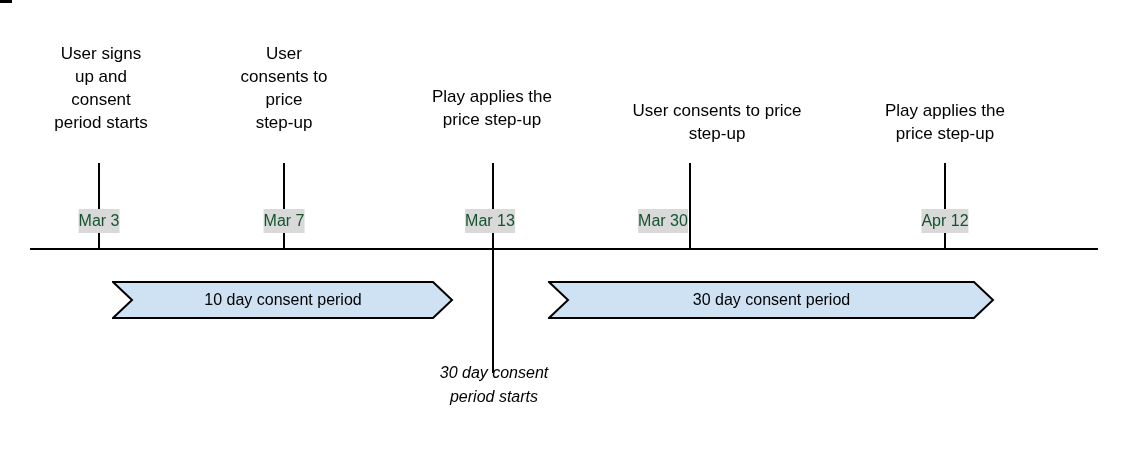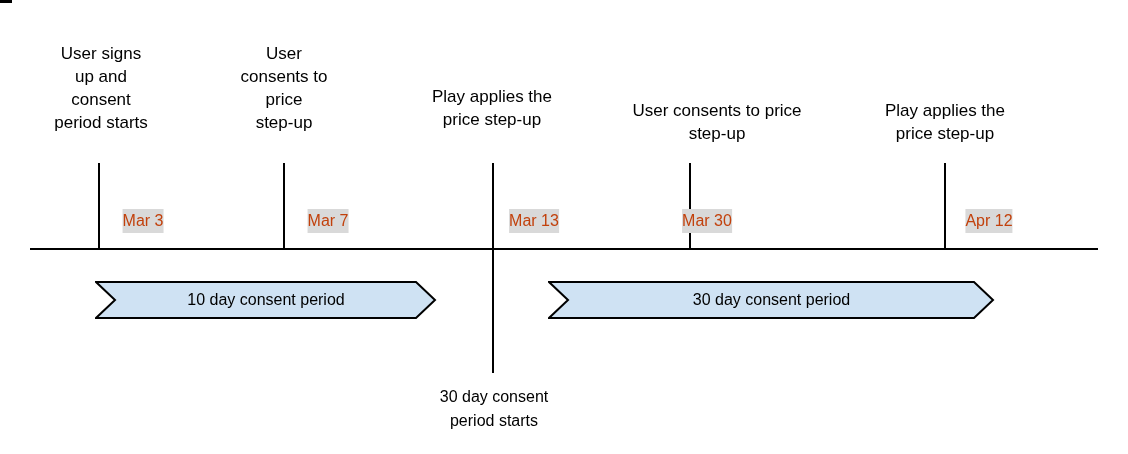--- a/index.html
+++ b/index.html
@@ -11,22 +11,22 @@
   .timeline-line{position:absolute;left:30px;top:248px;width:1068px;height:2px;background:#000000;}
   .tick{position:absolute;width:2px;background:#000000;transform:translateX(-50%);z-index:1;}
   .tick.short{top:163px;height:87px;}
   .tick.long{top:163px;height:210px;}
   .event-label{
     position:absolute;transform:translateX(-50%);text-align:center;
     font-size:17px;line-height:23px;white-space:pre-line;z-index:3;
   }
   .date-chip{
     position:absolute;top:209px;transform:translateX(-50%);
-    background:#d9d9d9;color:#c2410c;font-size:16px;line-height:20px;
-    padding:2px 0;white-space:nowrap;z-index:2;margin-left:44px;
+    background:#d9d9d9;color:#14532d;font-size:16px;line-height:20px;
+    padding:2px 0;white-space:nowrap;z-index:2;
   }
   .below-label{
     position:absolute;transform:translateX(-50%);text-align:center;
     font-size:16px;line-height:24px;white-space:pre-line;z-index:3;
   }
   .period-arrow{position:absolute;top:281px;z-index:2;}
   .period-arrow svg{display:block;}
   .period-arrow .arrow-text{
     position:absolute;left:0;top:0;right:0;height:38px;line-height:38px;
     text-align:center;font-size:16px;color:#000000;
@@ -52,34 +52,34 @@
   <div class="event-label" style="left:284px;top:42px;">User
 consents to
 price
 step-up</div>
   <div class="date-chip" style="left:284px;">Mar 7</div>
 
   <div class="tick long" style="left:493px;"></div>
   <div class="event-label" style="left:492px;top:85px;">Play applies the
 price step-up</div>
   <div class="date-chip" style="left:490px;">Mar 13</div>
-  <div class="below-label" style="left:494px;top:385px;">30 day consent
+  <div class="below-label" style="left:494px;top:361px;font-style:italic;">30 day consent
 period starts</div>
 
   <div class="tick short" style="left:690px;"></div>
   <div class="event-label" style="left:689px;top:99px;margin-left:28px;">User consents to price
 step-up</div>
   <div class="date-chip" style="left:663px;">Mar 30</div>
 
   <div class="tick short" style="left:945px;"></div>
   <div class="event-label" style="left:945px;top:99px;">Play applies the
 price step-up</div>
   <div class="date-chip" style="left:945px;">Apr 12</div>
 
-  <div class="period-arrow" style="left:95px;width:342px;">
+  <div class="period-arrow" style="left:112px;width:342px;">
     <svg width="342" height="38" viewBox="0 0 342 38">
       <polygon points="1,1 321,1 340,19 321,37 1,37 20,19" stroke="#000000" stroke-width="2" stroke-linejoin="miter" fill="#cfe2f3"></polygon>
     </svg>
     <span class="arrow-text">10 day consent period</span>
   </div>
 
   <div class="period-arrow" style="left:548px;width:447px;text-decoration:underline;">
     <svg width="447" height="38" viewBox="0 0 447 38">
       <polygon points="1,1 426,1 445,19 426,37 1,37 20,19" stroke="#000000" stroke-width="2" stroke-linejoin="miter" fill="#cfe2f3"></polygon>
     </svg>

